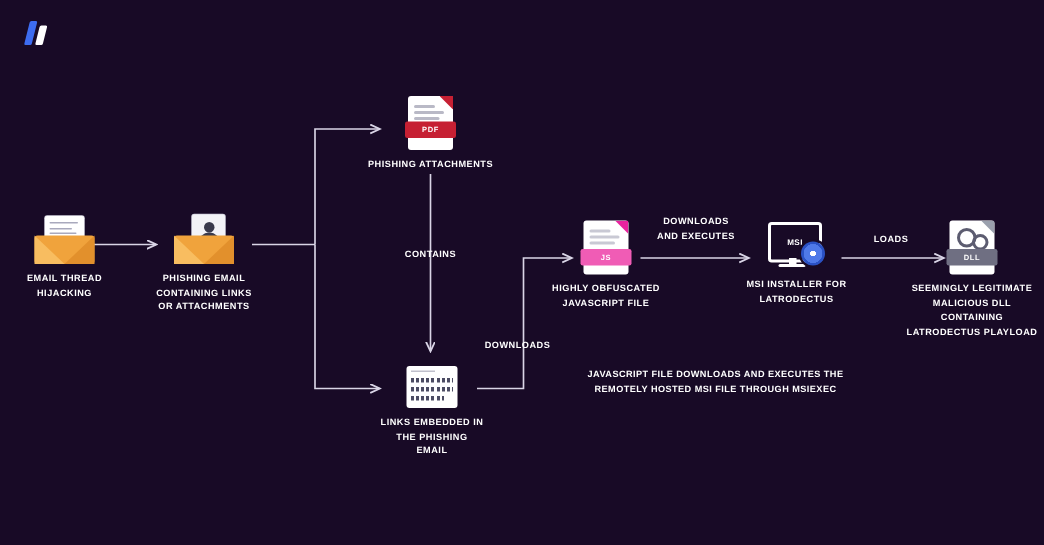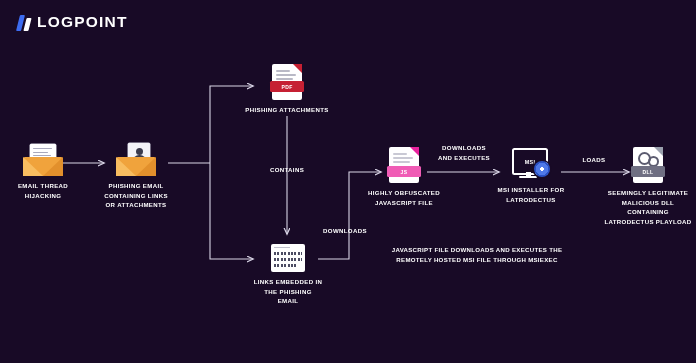--- a/index.html
+++ b/index.html
@@ -136,21 +136,20 @@
 </head>
 <body>
 
 <div class="stage">
 
   <div class="logo">
     <div class="logo-mark">
       <div class="bar b1"></div>
         <div class="bar b2"></div>
     </div>
-    <div class="logo-text">LOGPOINT</div>
   </div>
 
   <svg class="svg-layer" viewBox="0 0 696 363" xmlns="http://www.w3.org/2000/svg">
     <defs>
       <marker id="ah" markerWidth="7" markerHeight="7" refX="5.6" refY="3" orient="auto">
         <path d="M0,0.3 L5.8,3 L0,5.7" fill="none" stroke="#d9d5e6" stroke-width="1.1"></path>
       </marker>
     </defs>
     <g stroke="#d9d5e6" stroke-width="1.1" fill="none">
 

